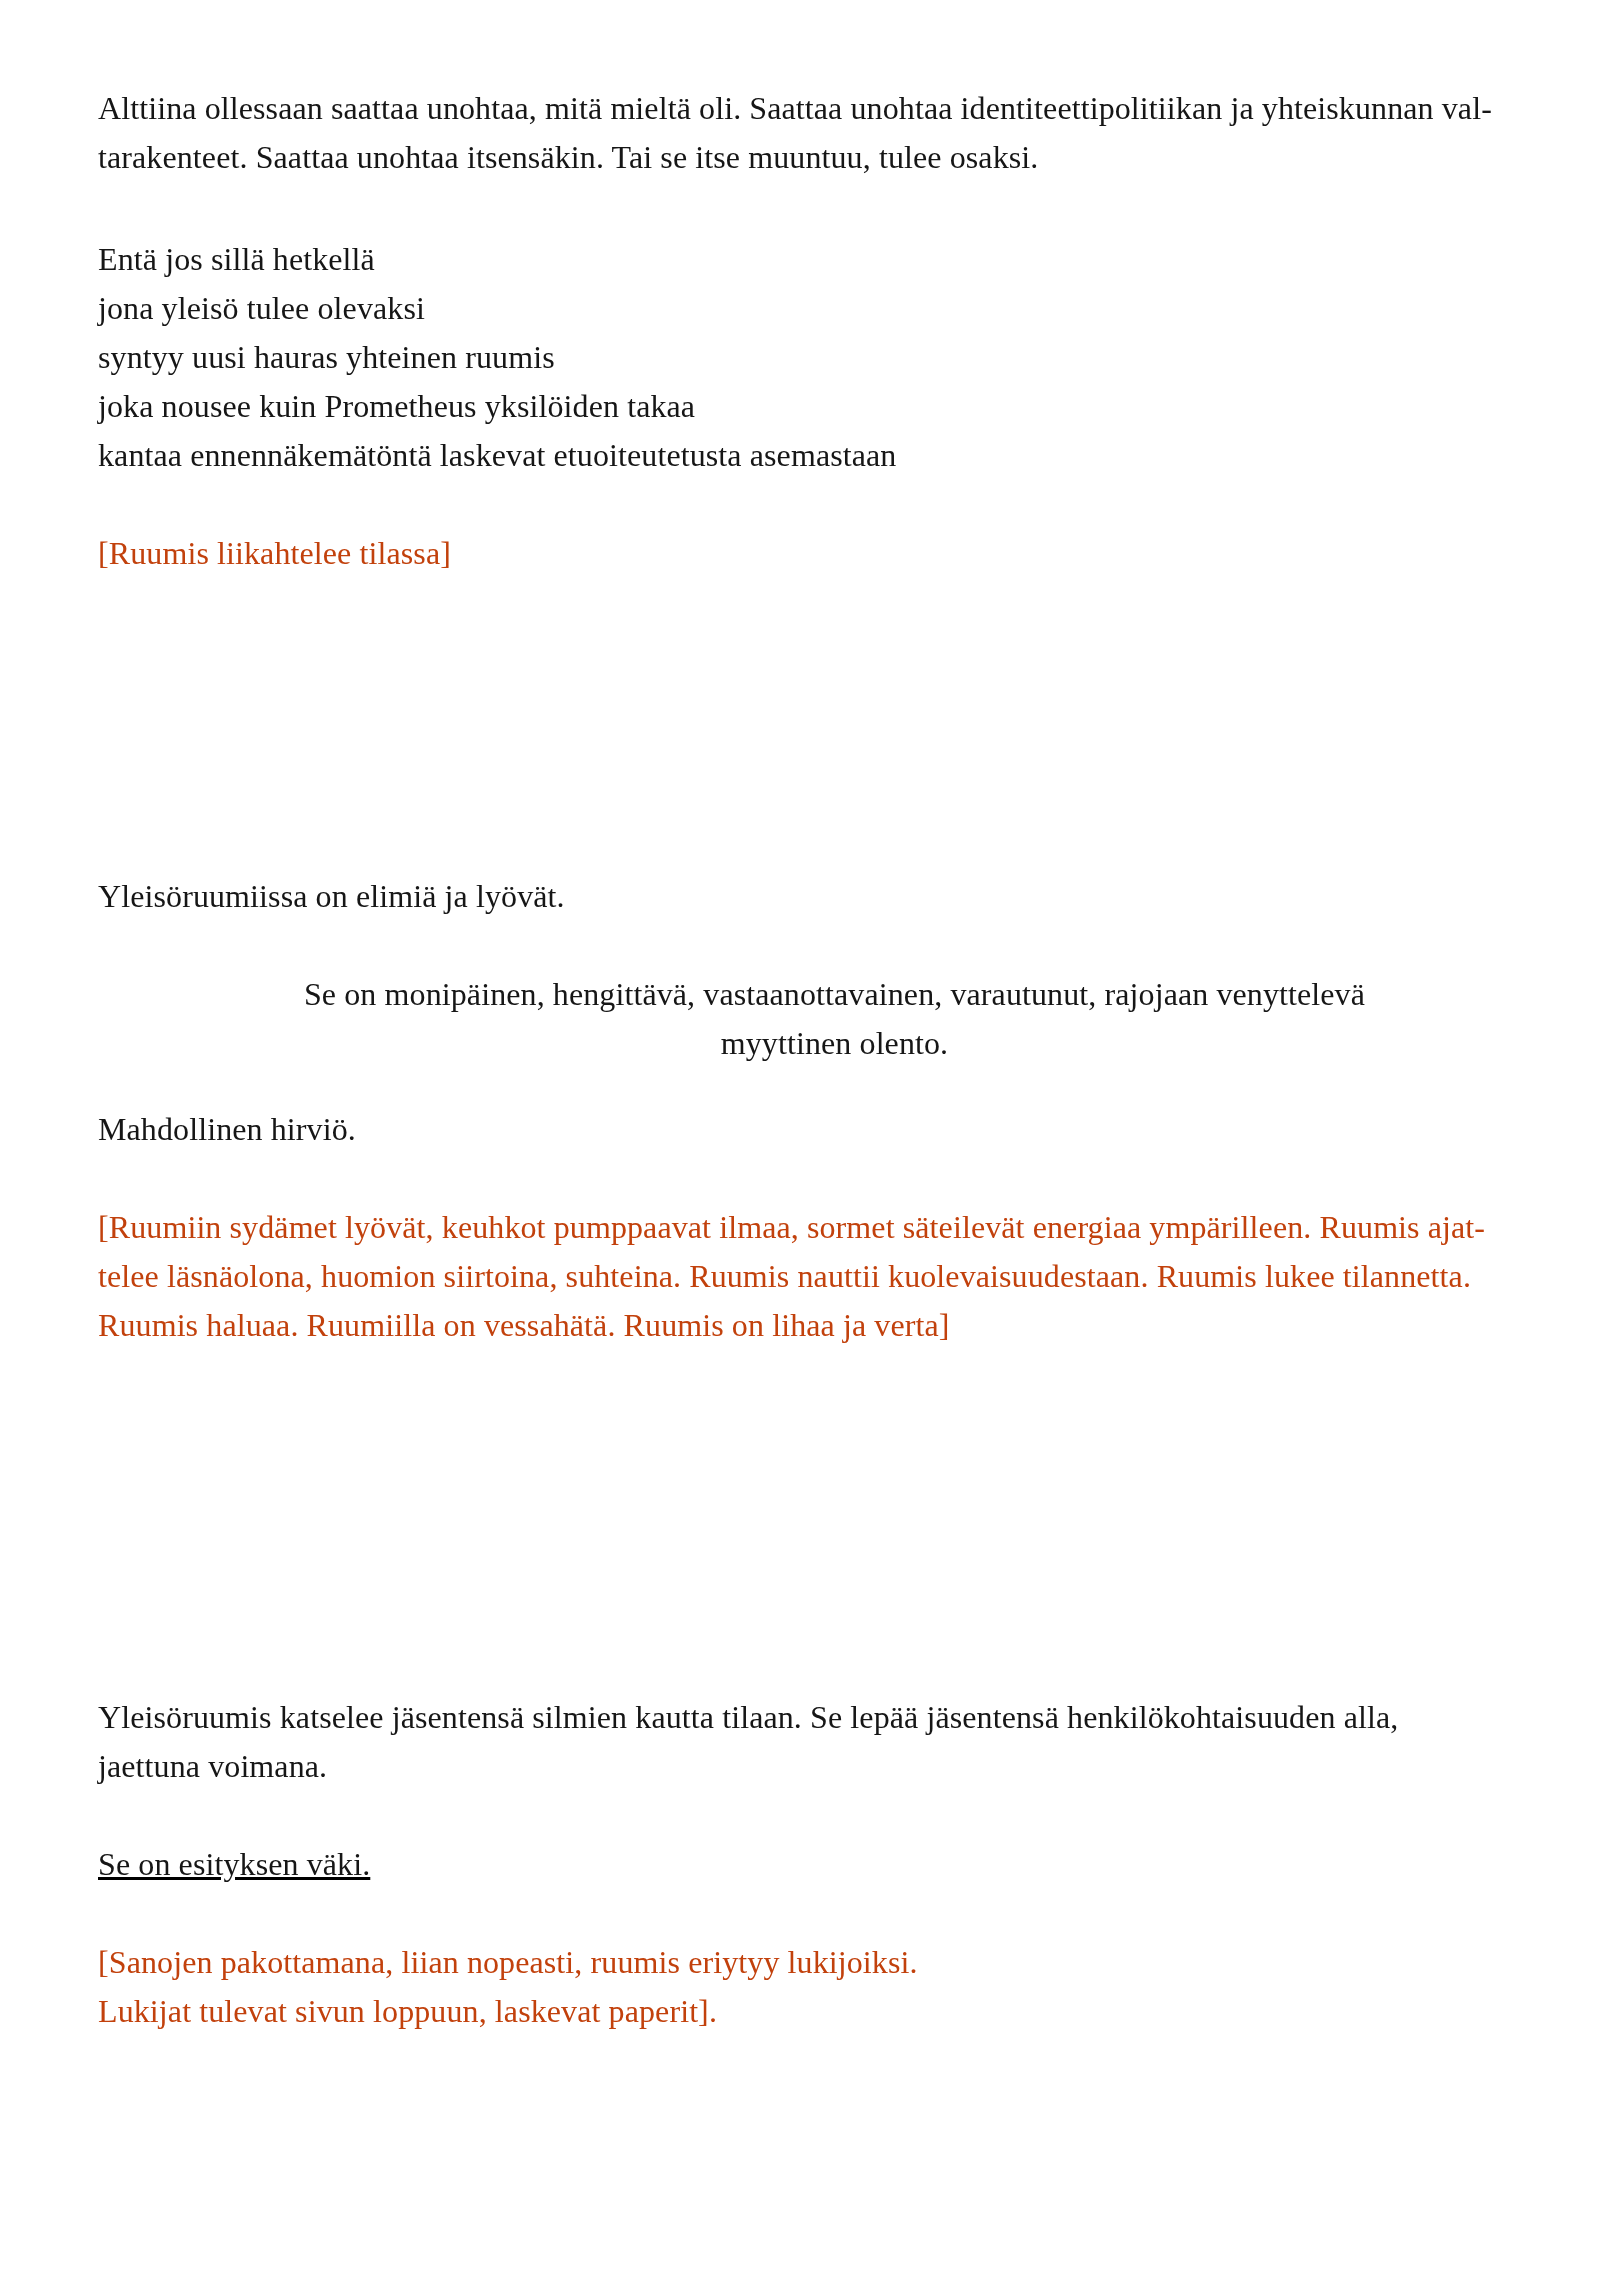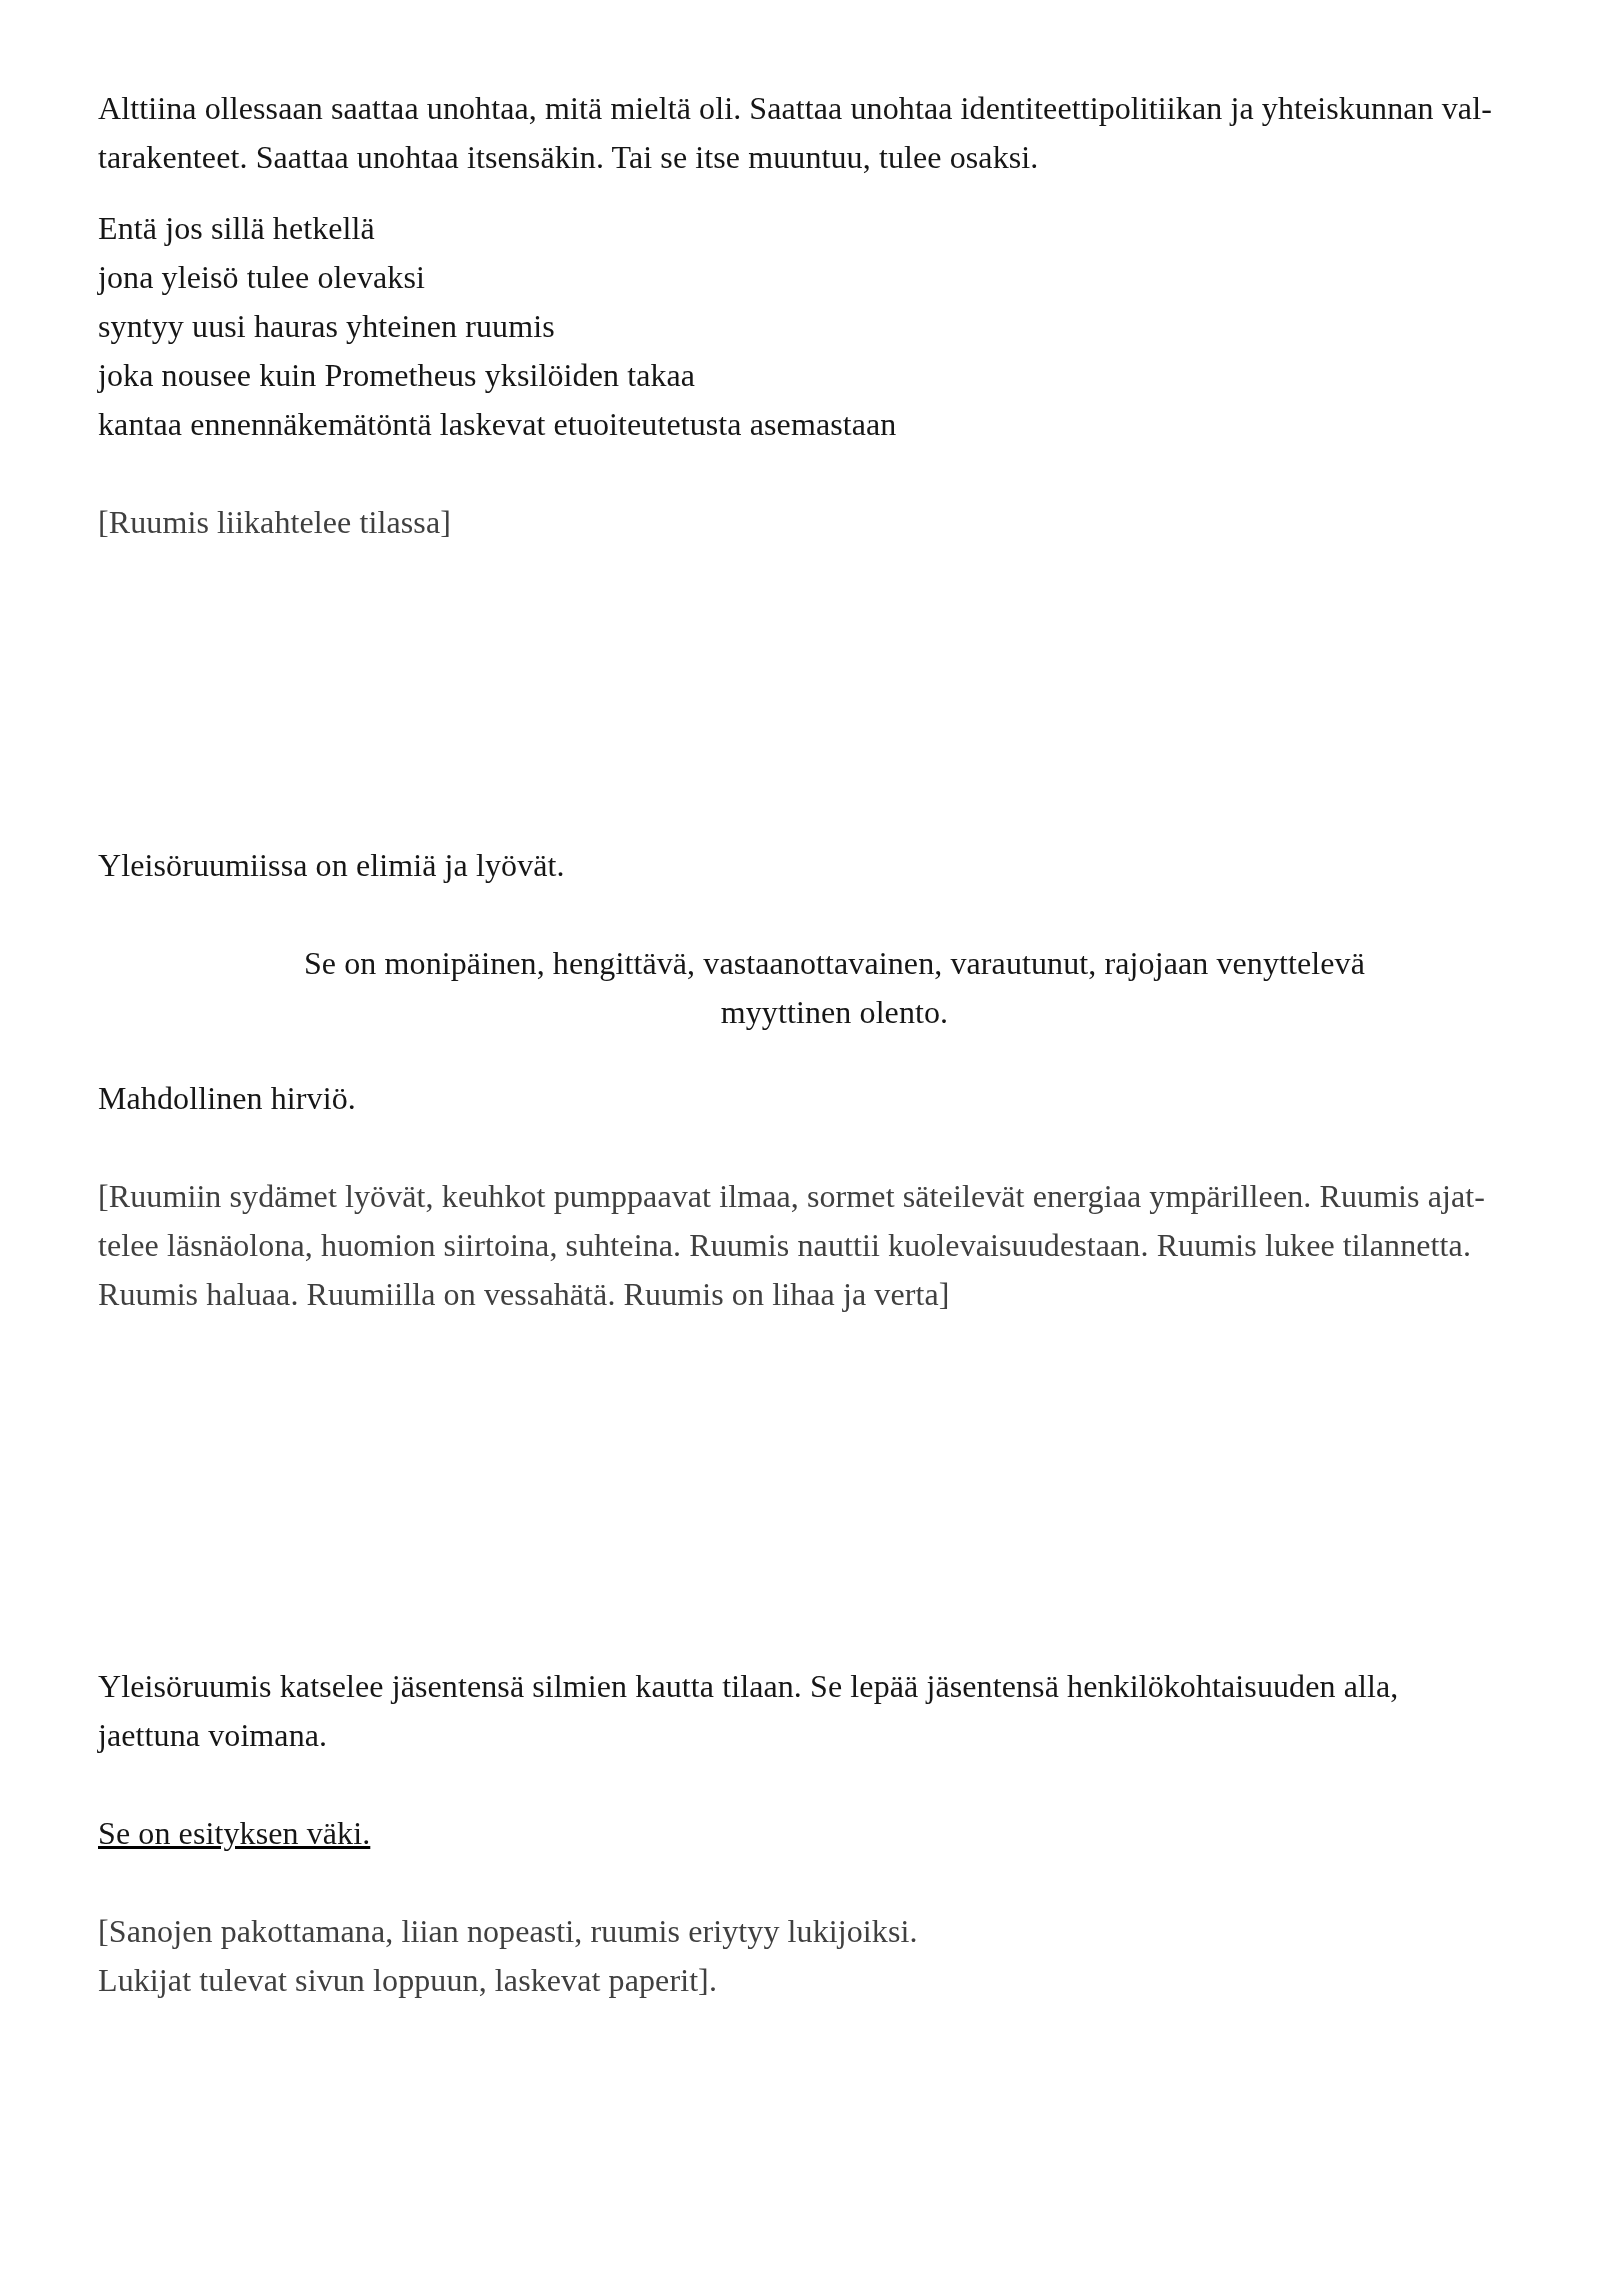--- a/index.html
+++ b/index.html
@@ -28,33 +28,33 @@
   .line {
     font-size: 32px;
     line-height: 49px;
     white-space: pre;
     letter-spacing: 0.1px;
   }
   .block.body .line {
     color: #161616;
   }
   .block.stage .line {
-    color: #404040;
+    color: #c2410c;
   }
 </style>
 </head>
 <body>
 
 <div class="page">
   <div class="content" id="doc">
       <div class="block body" style="margin-top: 0px;">
         <div class="line">Alttiina ollessaan saattaa unohtaa, mitä mieltä oli. Saattaa unohtaa identiteettipolitiikan ja yhteiskunnan val-</div>
         <div class="line">tarakenteet. Saattaa unohtaa itsensäkin. Tai se itse muuntuu, tulee osaksi.</div>
       </div>
-      <div class="block body" style="margin-top: 22px;">
+      <div class="block body" style="margin-top: 53px;">
         <div class="line">Entä jos sillä hetkellä</div>
         <div class="line">jona yleisö tulee olevaksi</div>
         <div class="line">syntyy uusi hauras yhteinen ruumis</div>
         <div class="line">joka nousee kuin Prometheus yksilöiden takaa</div>
         <div class="line">kantaa ennennäkemätöntä laskevat etuoiteutetusta asemastaan</div>
       </div>
       <div class="block stage" style="margin-top: 49px;">
         <div class="line">[Ruumis liikahtelee tilassa]</div>
       </div>
       <div class="block body" style="margin-top: 294px;">

